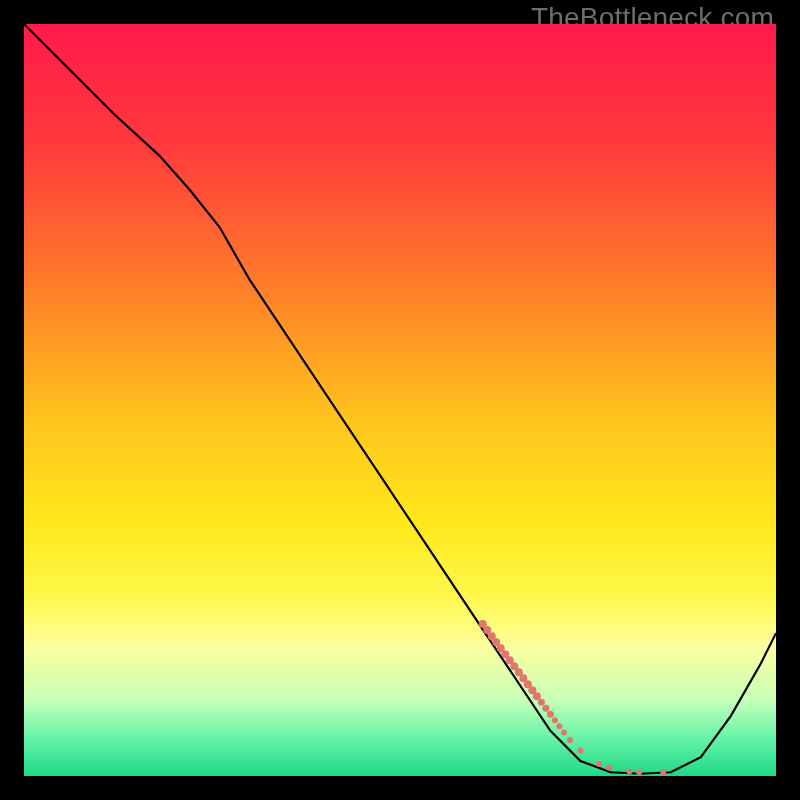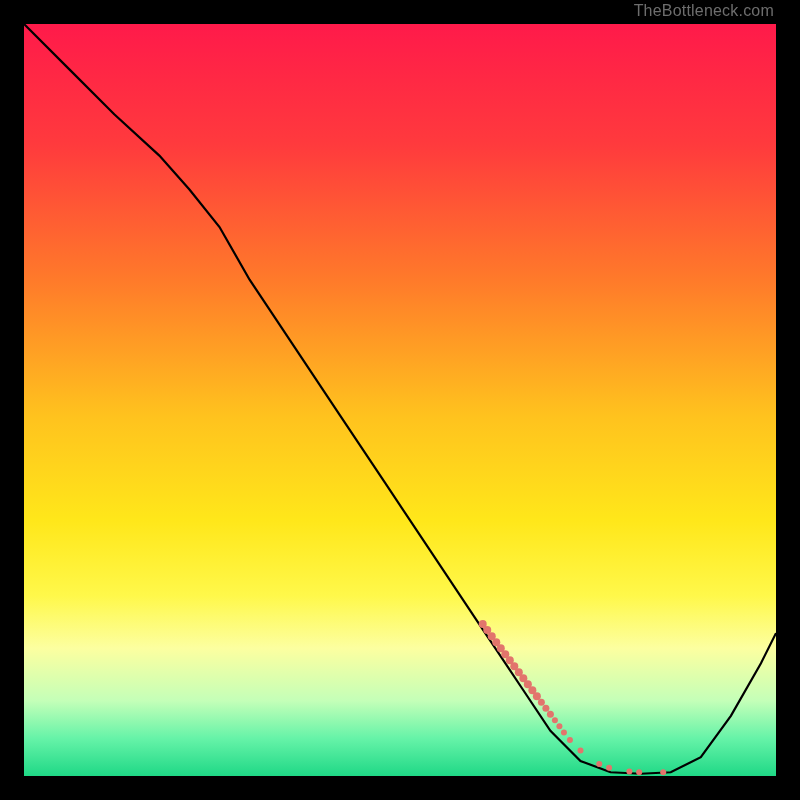--- a/index.html
+++ b/index.html
@@ -25,21 +25,21 @@
     left: 24px;
     width: 752px;
     height: 752px;
     overflow: hidden;
   }
   .watermark {
     position: absolute;
     top: 2px;
     right: 26px;
     color: #6d6d6d;
-    font-size: 16px;
+    font-size: 28px;
     font-weight: 500;
     letter-spacing: 0.2px;
     user-select: none;
   }
   svg {
     display: block;
   }
 </style>
 </head>
 <body>

